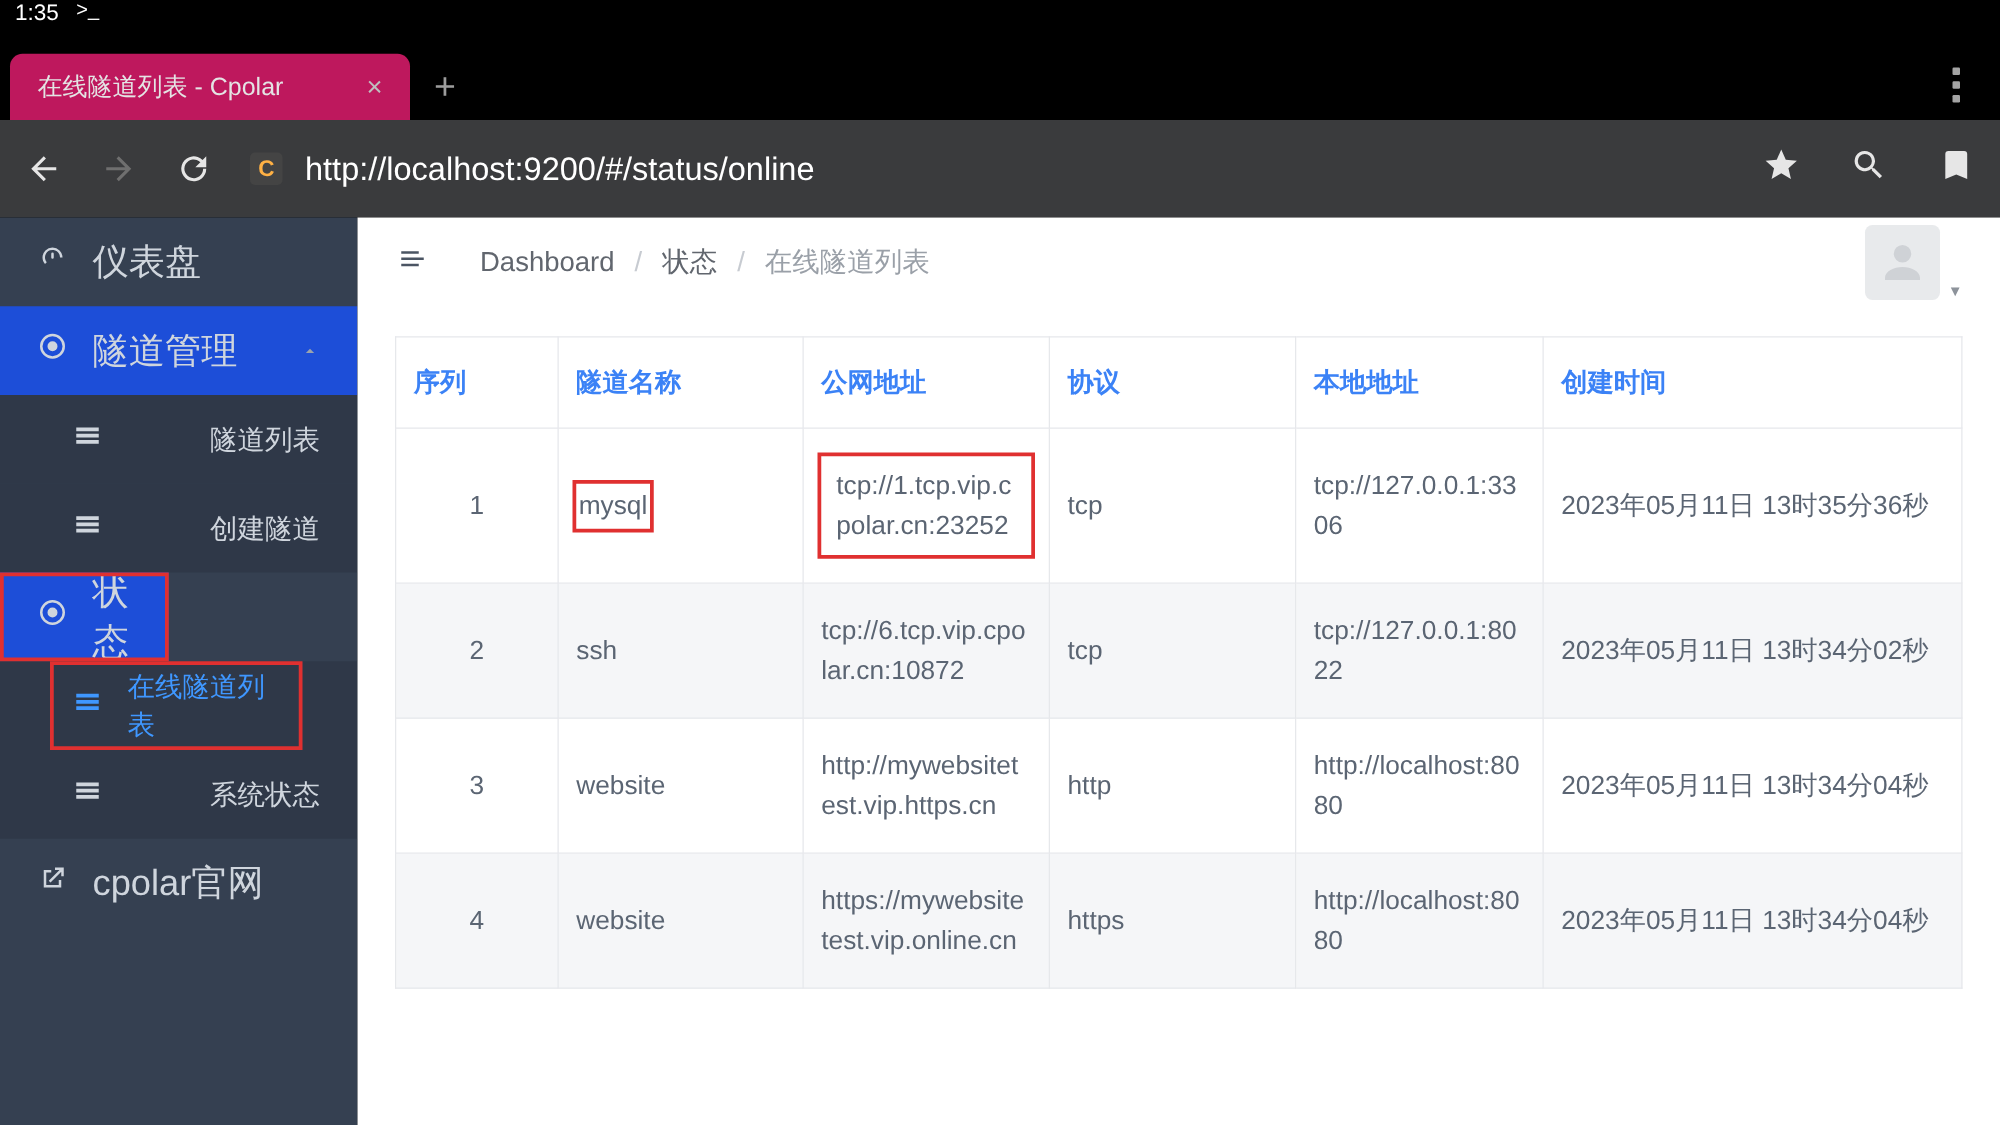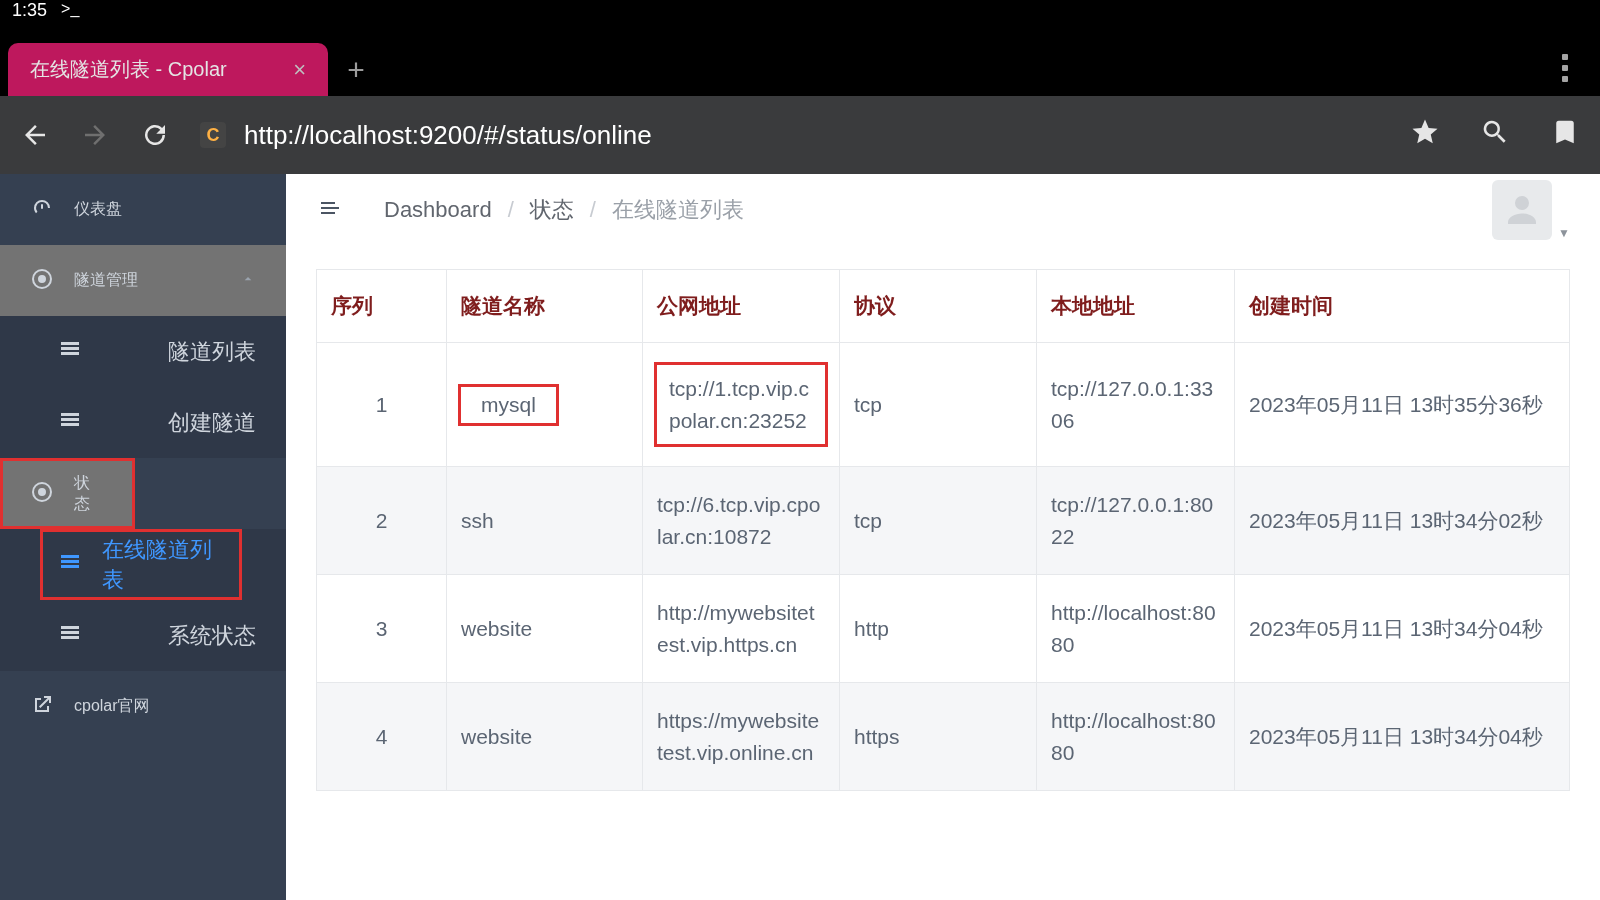--- a/index.html
+++ b/index.html
@@ -48,24 +48,24 @@
   flex: 1; background: transparent; border: none; color: #fff; font-size: 26px; outline: none;
 }
 .rtool { display: flex; gap: 40px; align-items: center; }
 .ricon svg { width: 30px; height: 30px; fill: #e6e6e6; }
 
 
 .app { display: flex; height: calc(900px - 33px - 63px - 78px); }
 
 
 .sidebar { width: 286px; background: #354051; color: #cfd5dd; overflow-y: auto; }
-.nav-item { display: flex; align-items: center; padding: 0 30px; height: 71px; font-size: 16px; cursor: pointer; gap: 20px; }
+.nav-item { display: flex; align-items: center; padding: 0 30px; height: 71px; font-size: 29px; cursor: pointer; gap: 20px; }
 .nav-item .chev { margin-left: auto; }
 .nav-item .chev svg { width: 16px; height: 16px; fill: #9aa3ae; }
-.nav-item.depth1 { background: #737373; }
+.nav-item.depth1 { background: #1d4ed8; }
 .nav-sub { display: flex; align-items: center; padding: 0 30px 0 58px; height: 71px; font-size: 22px; cursor: pointer; gap: 20px; background: #2f3848; justify-content: space-between; }
 .nav-sub.active { color: #3f97ff; }
 .nav-sub .sicon svg, .nav-item .sicon svg { width: 24px; height: 24px; fill: currentColor; }
 
 .hl-red { outline: 3px solid #e03030; outline-offset: -3px; }
 
 
 .main { flex: 1; background: #fff; display: flex; flex-direction: column; min-width: 0; }
 .topbar {
   height: 71px; display: flex; align-items: center; padding: 0 30px; gap: 40px; color: #6b7280;
@@ -78,25 +78,25 @@
 .crumbs .c3 { color: #9aa0a8; }
 .avatar { margin-left: auto; width: 60px; height: 60px; border-radius: 6px; background: #e8eaec; display: flex; align-items: center; justify-content: center; }
 .avatar svg { width: 42px; height: 42px; fill: #cfd2d6; }
 .avatar-wrap { display: flex; align-items: flex-end; gap: 6px; margin-left: auto; }
 .avatar-caret { font-size: 12px; color: #8d939b; }
 
 
 .tablewrap { padding: 24px 30px; }
 table { width: 100%; border-collapse: collapse; font-size: 21px; color: #5b6573; }
 th, td { text-align: left; padding: 22px 14px; border: 1px solid #e6e8eb; vertical-align: middle; }
-th { font-weight: 600; color: #7f1d1d; }
+th { font-weight: 600; color: #3b82f6; }
 tr.even td { background: #f5f6f8; }
 td.col-seq { text-align: center; width: 130px; }
 .cell-inner { word-break: break-all; line-height: 1.5; }
-.hl-box { display: inline-block; padding: 6px 20px; outline: 3px solid #e03030; }
+.hl-box { display: inline-block; padding: 6px 2px; outline: 3px solid #e03030; }
 .hl-box-wide { display: inline-block; padding: 8px 12px; outline: 3px solid #e03030; line-height: 1.5; }
 </style>
 </head>
 <body>
 
 <div class="osbar">
   <span class="clock">1:35</span>
   <span class="term-icon">&gt;_</span>
 </div>
 

